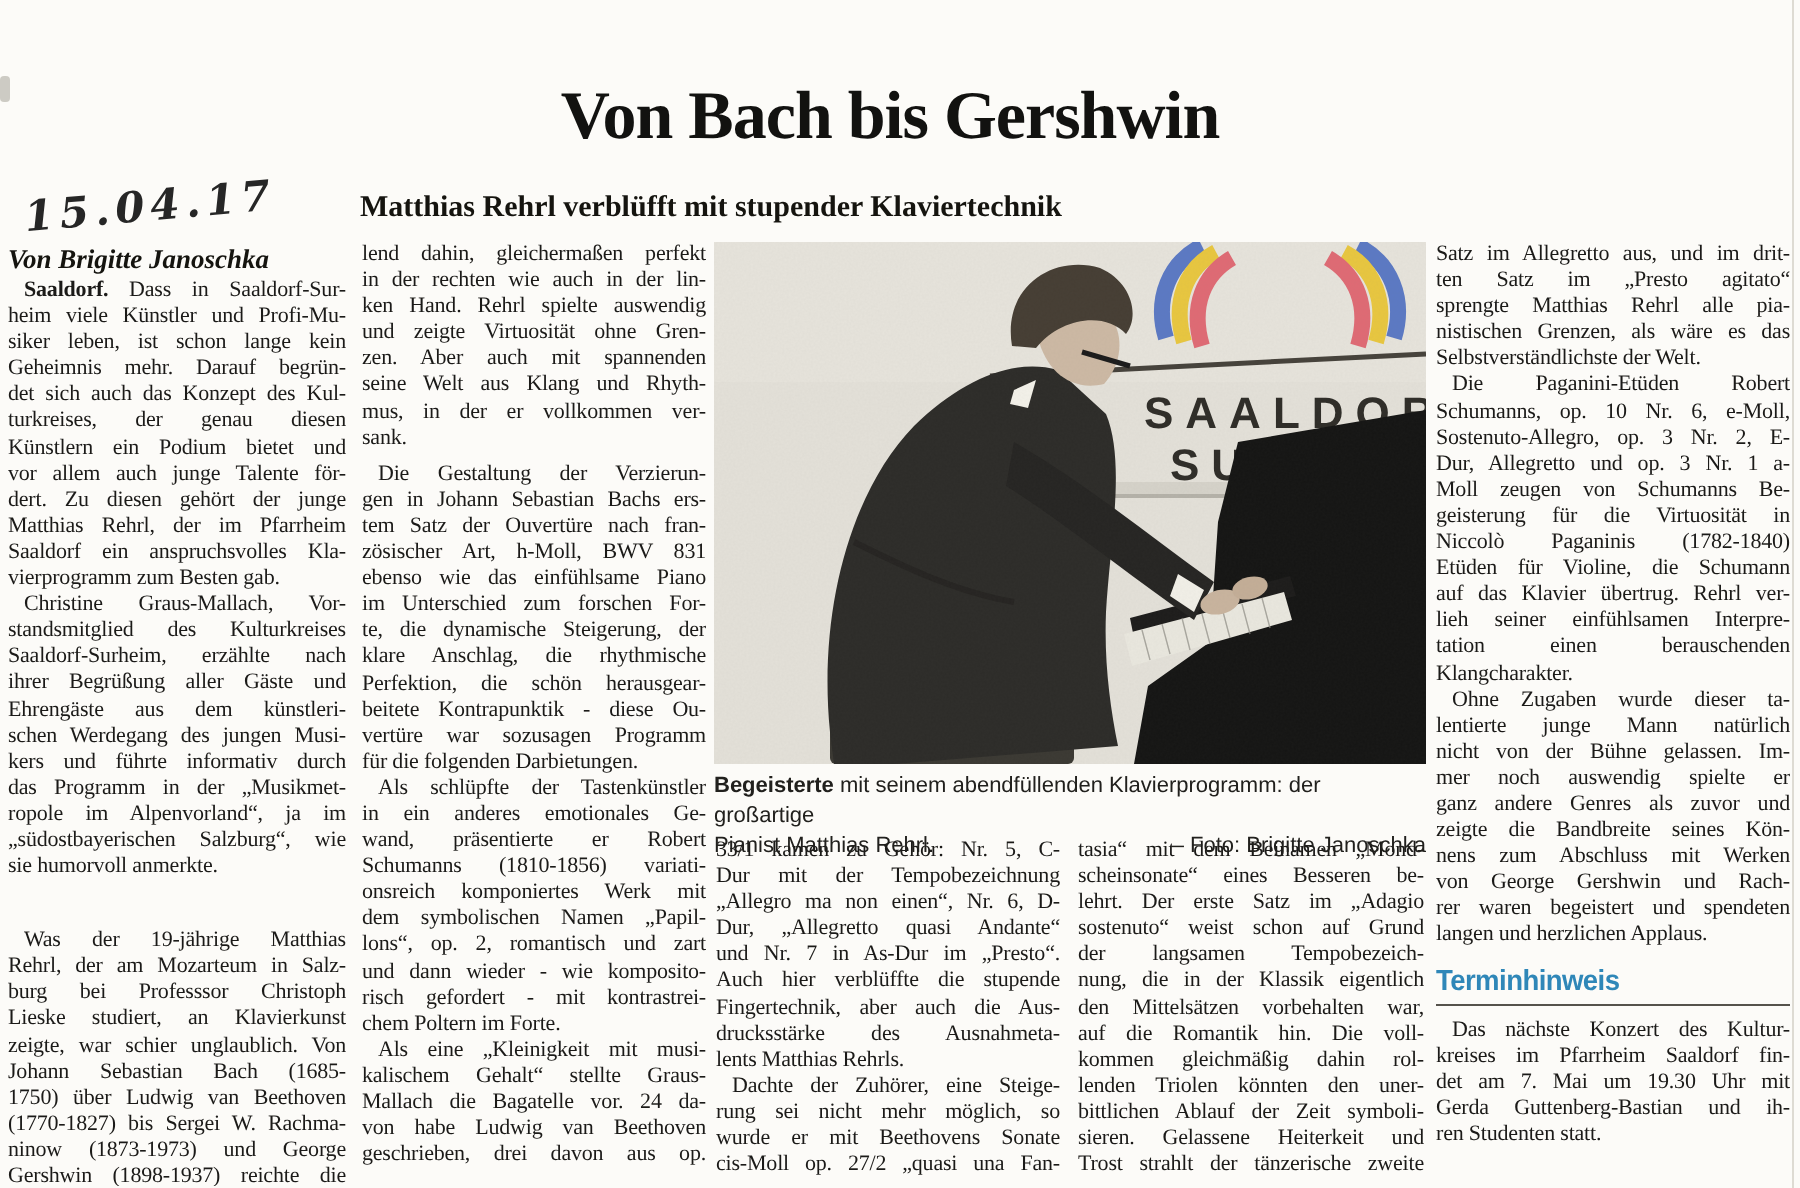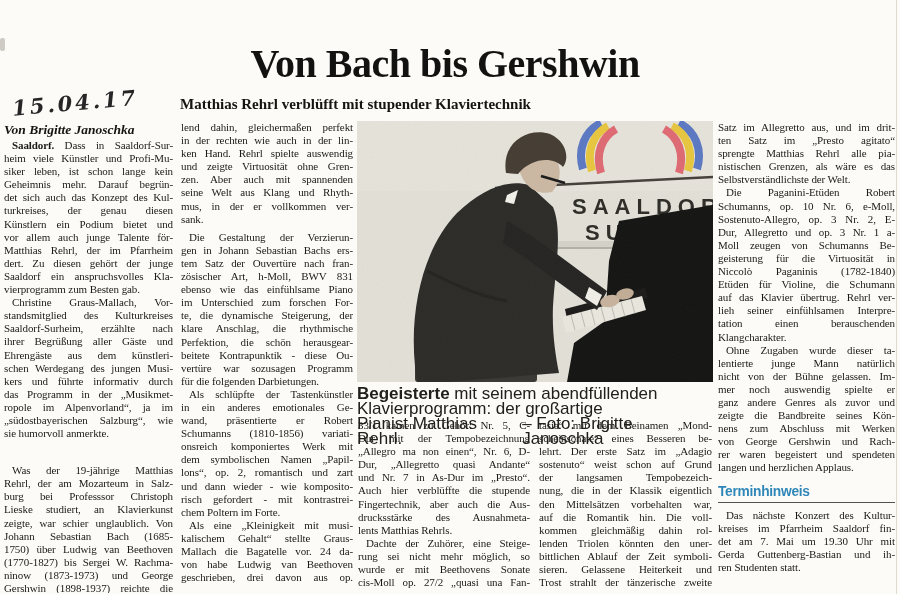--- a/index.html
+++ b/index.html
@@ -11,21 +11,21 @@
   }
   .abs{position:absolute;}
   .hand{
     left:12px;top:90px;width:130px;
     font-family:"DejaVu Serif",serif;font-style:italic;font-weight:bold;
     font-size:21px;letter-spacing:3px;color:#262626;
     transform:rotate(-5deg);
   }
   .headline{
     left:180px;top:40px;width:530px;text-align:center;
-    font-weight:bold;font-size:40px;letter-spacing:-0.5px;color:#121210;
+    font-weight:bold;font-size:34px;letter-spacing:-0.5px;color:#121210;
   }
   .subheadline{
     left:180px;top:96px;width:530px;
     font-weight:bold;font-size:15px;color:#15140f;
   }
   .byline{
     left:4px;top:122px;width:180px;
     font-style:italic;font-weight:bold;font-size:13.5px;color:#15140f;
   }
   .col{
@@ -41,21 +41,21 @@
   .para.ind .ln:first-child{text-indent:8px;}
   #col1{left:4px;top:139px;width:169px;height:454px;}
   #col2{left:181px;top:121px;width:172px;height:472px;}
   #col3{left:358px;top:419px;width:172px;height:174px;}
   #col4{left:539px;top:419px;width:173px;height:174px;}
   #col5{left:718px;top:121px;width:177px;height:472px;}
   #photo-wrap{left:357px;top:121px;width:356px;height:261px;background:#e4e1d9;}
   #caption{
     left:357px;top:386px;width:356px;
     font-family:"Liberation Sans","DejaVu Sans",sans-serif;
-    font-size:17px;line-height:15px;color:#21201d;
+    font-size:11px;line-height:15px;color:#21201d;
   }
   .cap2{display:flex;justify-content:space-between;}
   .termin-block{margin-top:10px;}
   .termin-head{
     font-family:"Liberation Sans","DejaVu Sans",sans-serif;
     font-weight:bold;font-size:14.5px;letter-spacing:-0.3px;
     transform:scaleX(0.95);transform-origin:left center;
     padding-bottom:4px;
   }
   .termin-rule{border-bottom:1.5px solid #55524c;margin-bottom:6px;}
@@ -77,22 +77,22 @@
 <div id="col1" class="abs col">
     <div class="para ind">
       <div class="ln"><span></span><b>Saaldorf.</b><span> Dass in Saaldorf-Sur-</span></div>
       <div class="ln"><span>heim viele Künstler und Profi-Mu-</span></div>
       <div class="ln"><span>siker leben, ist schon lange kein</span></div>
       <div class="ln"><span>Geheimnis mehr. Darauf begrün-</span></div>
       <div class="ln"><span>det sich auch das Konzept des Kul-</span></div>
       <div class="ln"><span>turkreises, der genau diesen</span></div>
       <div class="ln"><span>Künstlern ein Podium bietet und</span></div>
       <div class="ln"><span>vor allem auch junge Talente för-</span></div>
+      <div class="ln"><span>dert. Zu diesen gehört der junge</span></div>
       <div class="ln"><span>Matthias Rehrl, der im Pfarrheim</span></div>
-      <div class="ln"><span>dert. Zu diesen gehört der junge</span></div>
       <div class="ln"><span>Saaldorf ein anspruchsvolles Kla-</span></div>
       <div class="ln endln"><span>vierprogramm zum Besten gab.</span></div>
     </div>
     <div class="para ind">
       <div class="ln"><span>Christine Graus-Mallach, Vor-</span></div>
       <div class="ln"><span>standsmitglied des Kulturkreises</span></div>
       <div class="ln"><span>Saaldorf-Surheim, erzählte nach</span></div>
       <div class="ln"><span>ihrer Begrüßung aller Gäste und</span></div>
       <div class="ln"><span>Ehrengäste aus dem künstleri-</span></div>
       <div class="ln"><span>schen Werdegang des jungen Musi-</span></div>

